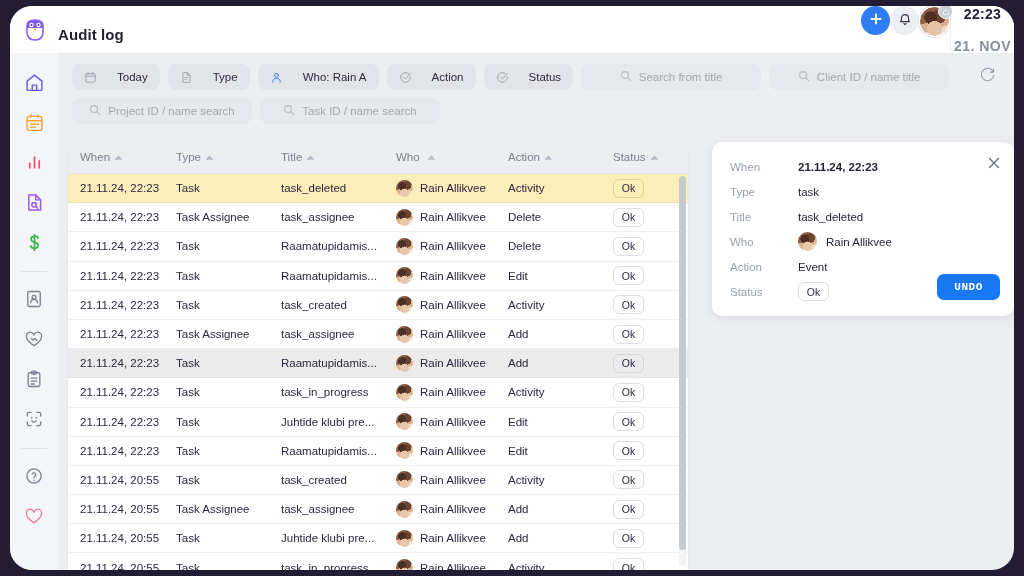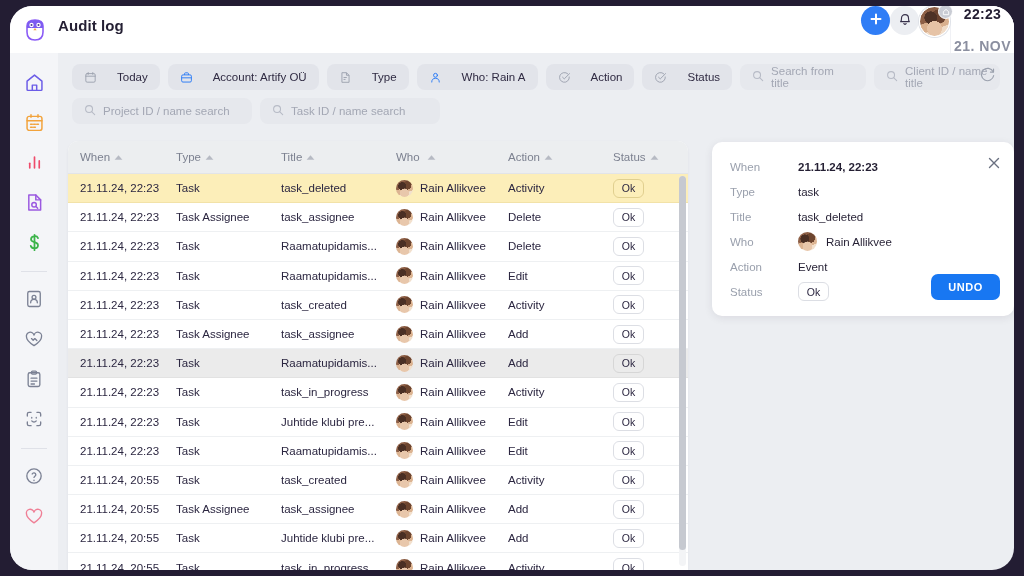--- a/index.html
+++ b/index.html
@@ -21,21 +21,21 @@
     border-radius: 22px;
     overflow: hidden;
   }
 
   
   #topbar {
     position: absolute; left: 0; top: 0; right: 0; height: 47px;
     background: #ffffff;
     display: flex; align-items: center;
   }
-  #brand { display: flex; align-items: flex-start; gap: 10px; padding-left: 12px; }
+  #brand { display: flex; align-items: flex-end; gap: 10px; padding-left: 12px; }
   #brand .logo { width: 26px; height: 26px; display: block; }
   #brand .title {
     font-size: 15px; font-weight: bold; color: #241f33; letter-spacing: .1px;
   }
   #topright {
     margin-left: auto; display: flex; align-items: flex-start; padding-right: 0;
   }
   .circle-btn {
     width: 29px; height: 29px; border-radius: 50%;
     display: flex; align-items: center; justify-content: center;
@@ -93,21 +93,21 @@
   #filter-row2 { position: absolute; left: 14px; top: 45px; display: flex; align-items: center; gap: 8px; }
   .chip {
     height: 26px; border-radius: 8px; background: #e2e4ea;
     display: flex; align-items: center; gap: 20px; padding: 0 12px;
     font-size: 11.5px; color: #2f2a42; cursor: pointer; white-space: nowrap;
   }
   .chip .ic { display: flex; align-items: center; }
   .searchbox {
     height: 26px; border-radius: 8px; background: #e6e8ed;
     display: flex; align-items: center; gap: 7px; padding: 0 12px;
-    font-size: 11.5px; color: #a3a7b4; cursor: text;
+    font-size: 11.5px; color: #a3a7b4; cursor: text; justify-content: center;
   }
   #search-title { width: 180px; }
   #search-client { width: 180px; }
   #search-project { width: 180px; }
   #search-task { width: 180px; }
   #refresh-btn {
     position: absolute; right: 14px; top: 11px;
     width: 26px; height: 26px; display: flex; align-items: center; justify-content: center;
     cursor: pointer;
   }
@@ -188,21 +188,21 @@
       radial-gradient(circle at 65% 32%, #6d452f 0 26%, transparent 27%),
       linear-gradient(160deg, #8d5f46 0 45%, #dcb492 46% 70%, #f2e0cd 71% 100%);
   }
   #detail-close {
     position: absolute; right: 12px; top: 13px; width: 16px; height: 16px; cursor: pointer;
   }
   #undo-btn {
     position: absolute; right: 14px; bottom: 16px;
     background: #1877f2; color: #fff; border: none; border-radius: 7px;
     height: 26px; padding: 0 17px; font-size: 11px; font-weight: bold;
-    letter-spacing: .6px; cursor: pointer; font-family: Liberation Sans, sans-serif;
+    letter-spacing: .6px; cursor: pointer; font-family: Liberation Mono, monospace;
   }
 </style>
 </head>
 <body>
 
 <div id="frame">
 <div id="app">
 
   <div id="topbar">
     <div id="brand">
@@ -339,30 +339,20 @@
         <span class="ic">
           <svg width="13" height="13" viewBox="0 0 20 20" fill="none" stroke="#9aa0ad" stroke-width="1.4" stroke-linecap="round">
             <rect x="2.8" y="4" width="14.4" height="13.2" rx="2"></rect>
                 <path d="M2.8 8 H17.2"></path>
                 <path d="M6.5 2.4 V5.2 M13.5 2.4 V5.2"></path>
           </svg>
         </span>
         <span>Today</span>
       </div>
 
-      <div class="chip">
-        <span class="ic">
-          <svg width="13" height="13" viewBox="0 0 20 20" fill="none" stroke="#2f7df6" stroke-width="1.5" stroke-linejoin="round">
-            <rect x="2.5" y="6" width="15" height="11" rx="2"></rect>
-                <path d="M7 6 V4.2 a1.4 1.4 0 0 1 1.4-1.4 h3.2 A1.4 1.4 0 0 1 13 4.2 V6"></path>
-            <path d="M2.5 10.5 H17.5"></path>
-          </svg>
-        </span>
-        <span>Account: Artify OÜ</span>
-      </div>
 
       <div class="chip">
         <span class="ic">
           <svg width="13" height="13" viewBox="0 0 20 20" fill="none" stroke="#9aa0ad" stroke-width="1.4" stroke-linejoin="round">
             <path d="M4.5 2.6 h7 L15.5 6.6 V17.4 H4.5 Z"></path>
                 <path d="M11.5 2.6 V6.6 H15.5"></path>
             <path d="M7 10 h5 M7 13 h3"></path>
           </svg>
         </span>
         <span>Type</span>

